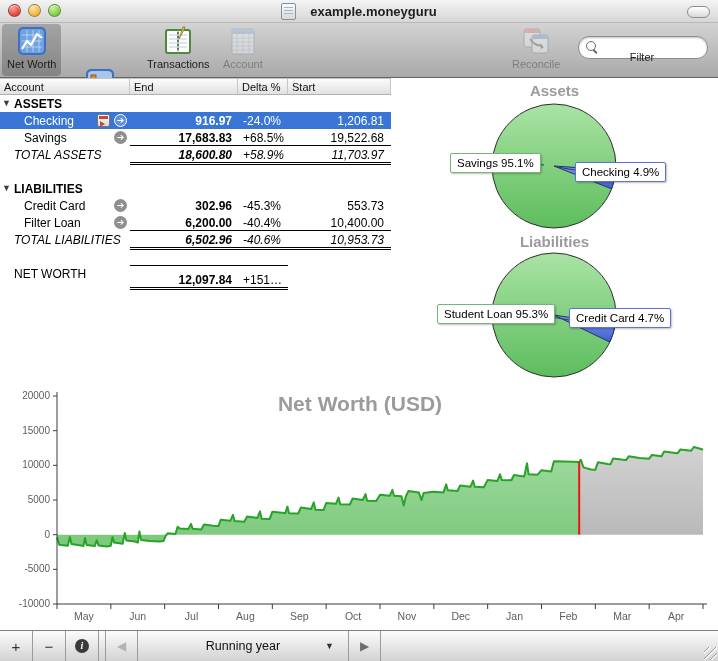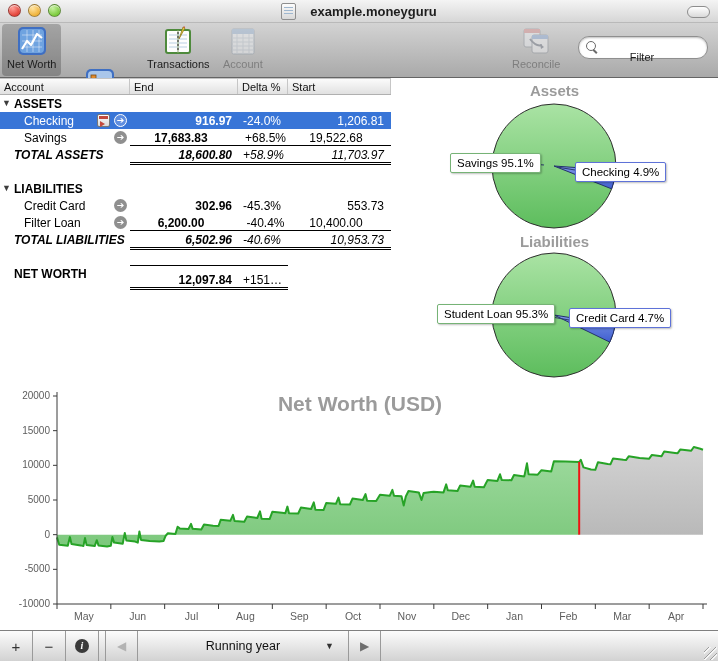--- a/index.html
+++ b/index.html
@@ -68,24 +68,24 @@
   .row { display:grid; grid-template-columns:130px 108px 50px 103px; height:17px;
     font-size:12px; color:#000; box-sizing:border-box; }
   .row .acell { position:relative; overflow:hidden; white-space:nowrap; padding-top:2px; box-sizing:border-box; }
   .row .vcell { padding-top:2px; box-sizing:border-box; white-space:nowrap; }
   .row .end   { text-align:right; padding-right:6px; font-weight:bold; }
   .row .delta { padding-left:5px; }
   .row .start { text-align:right; padding-right:7px; }
   .row.group .acell { font-weight:bold; padding-left:14px; }
   .disclosure { position:absolute; left:2px; top:3px; font-size:9px; color:#3d3d3d; }
   .row.account .acell { padding-left:24px; }
-  .row.total .acell, .row.networth .acell { font-weight:bold; padding-left:14px; }
+  .row.total .acell, .row.networth .acell { font-weight:normal; padding-left:14px; }
   .row.total .acell { font-style:italic; }
   .row.total .vcell { font-style:italic; }
-  .row.u .vcell { border-bottom:1px solid #000;text-align:center; }
+  .row.u .vcell { border-bottom:1px solid #000; }
   .row.total .vcell { border-bottom:3px double #000; }
   .row.networth .vcell { border-top:1px solid #000; border-bottom:3px double #000; padding-top:7px; }
   .row.selected { background:#3875d7; color:#fff; }
   .rowicons { position:absolute; right:3px; top:2px; display:flex; gap:4px; align-items:center; }
   .circle-arrow { width:13px; height:13px; border-radius:50%; background:#8f8f8f; color:#fff;
     font-size:9px; line-height:13px; text-align:center; font-weight:bold; }
   .row.selected .circle-arrow { background:#5f8ee0; border:1px solid #fff; box-sizing:border-box; line-height:11px; }
   .edit-ic { width:13px; height:13px; position:relative; background:linear-gradient(#fefefe,#d9d9d9);
     border:1px solid #777; border-radius:2px; box-sizing:border-box; }
   .edit-ic:before { content:""; position:absolute; left:1px; top:1px; right:1px; height:3px; background:#c34a3e; }

